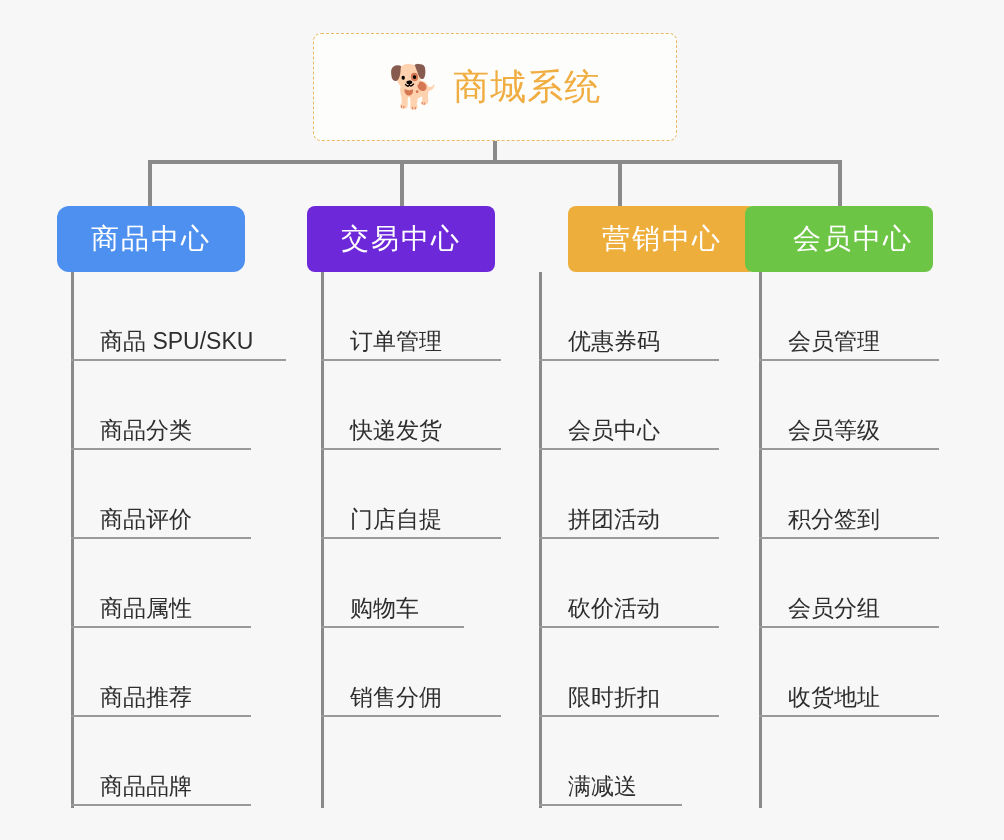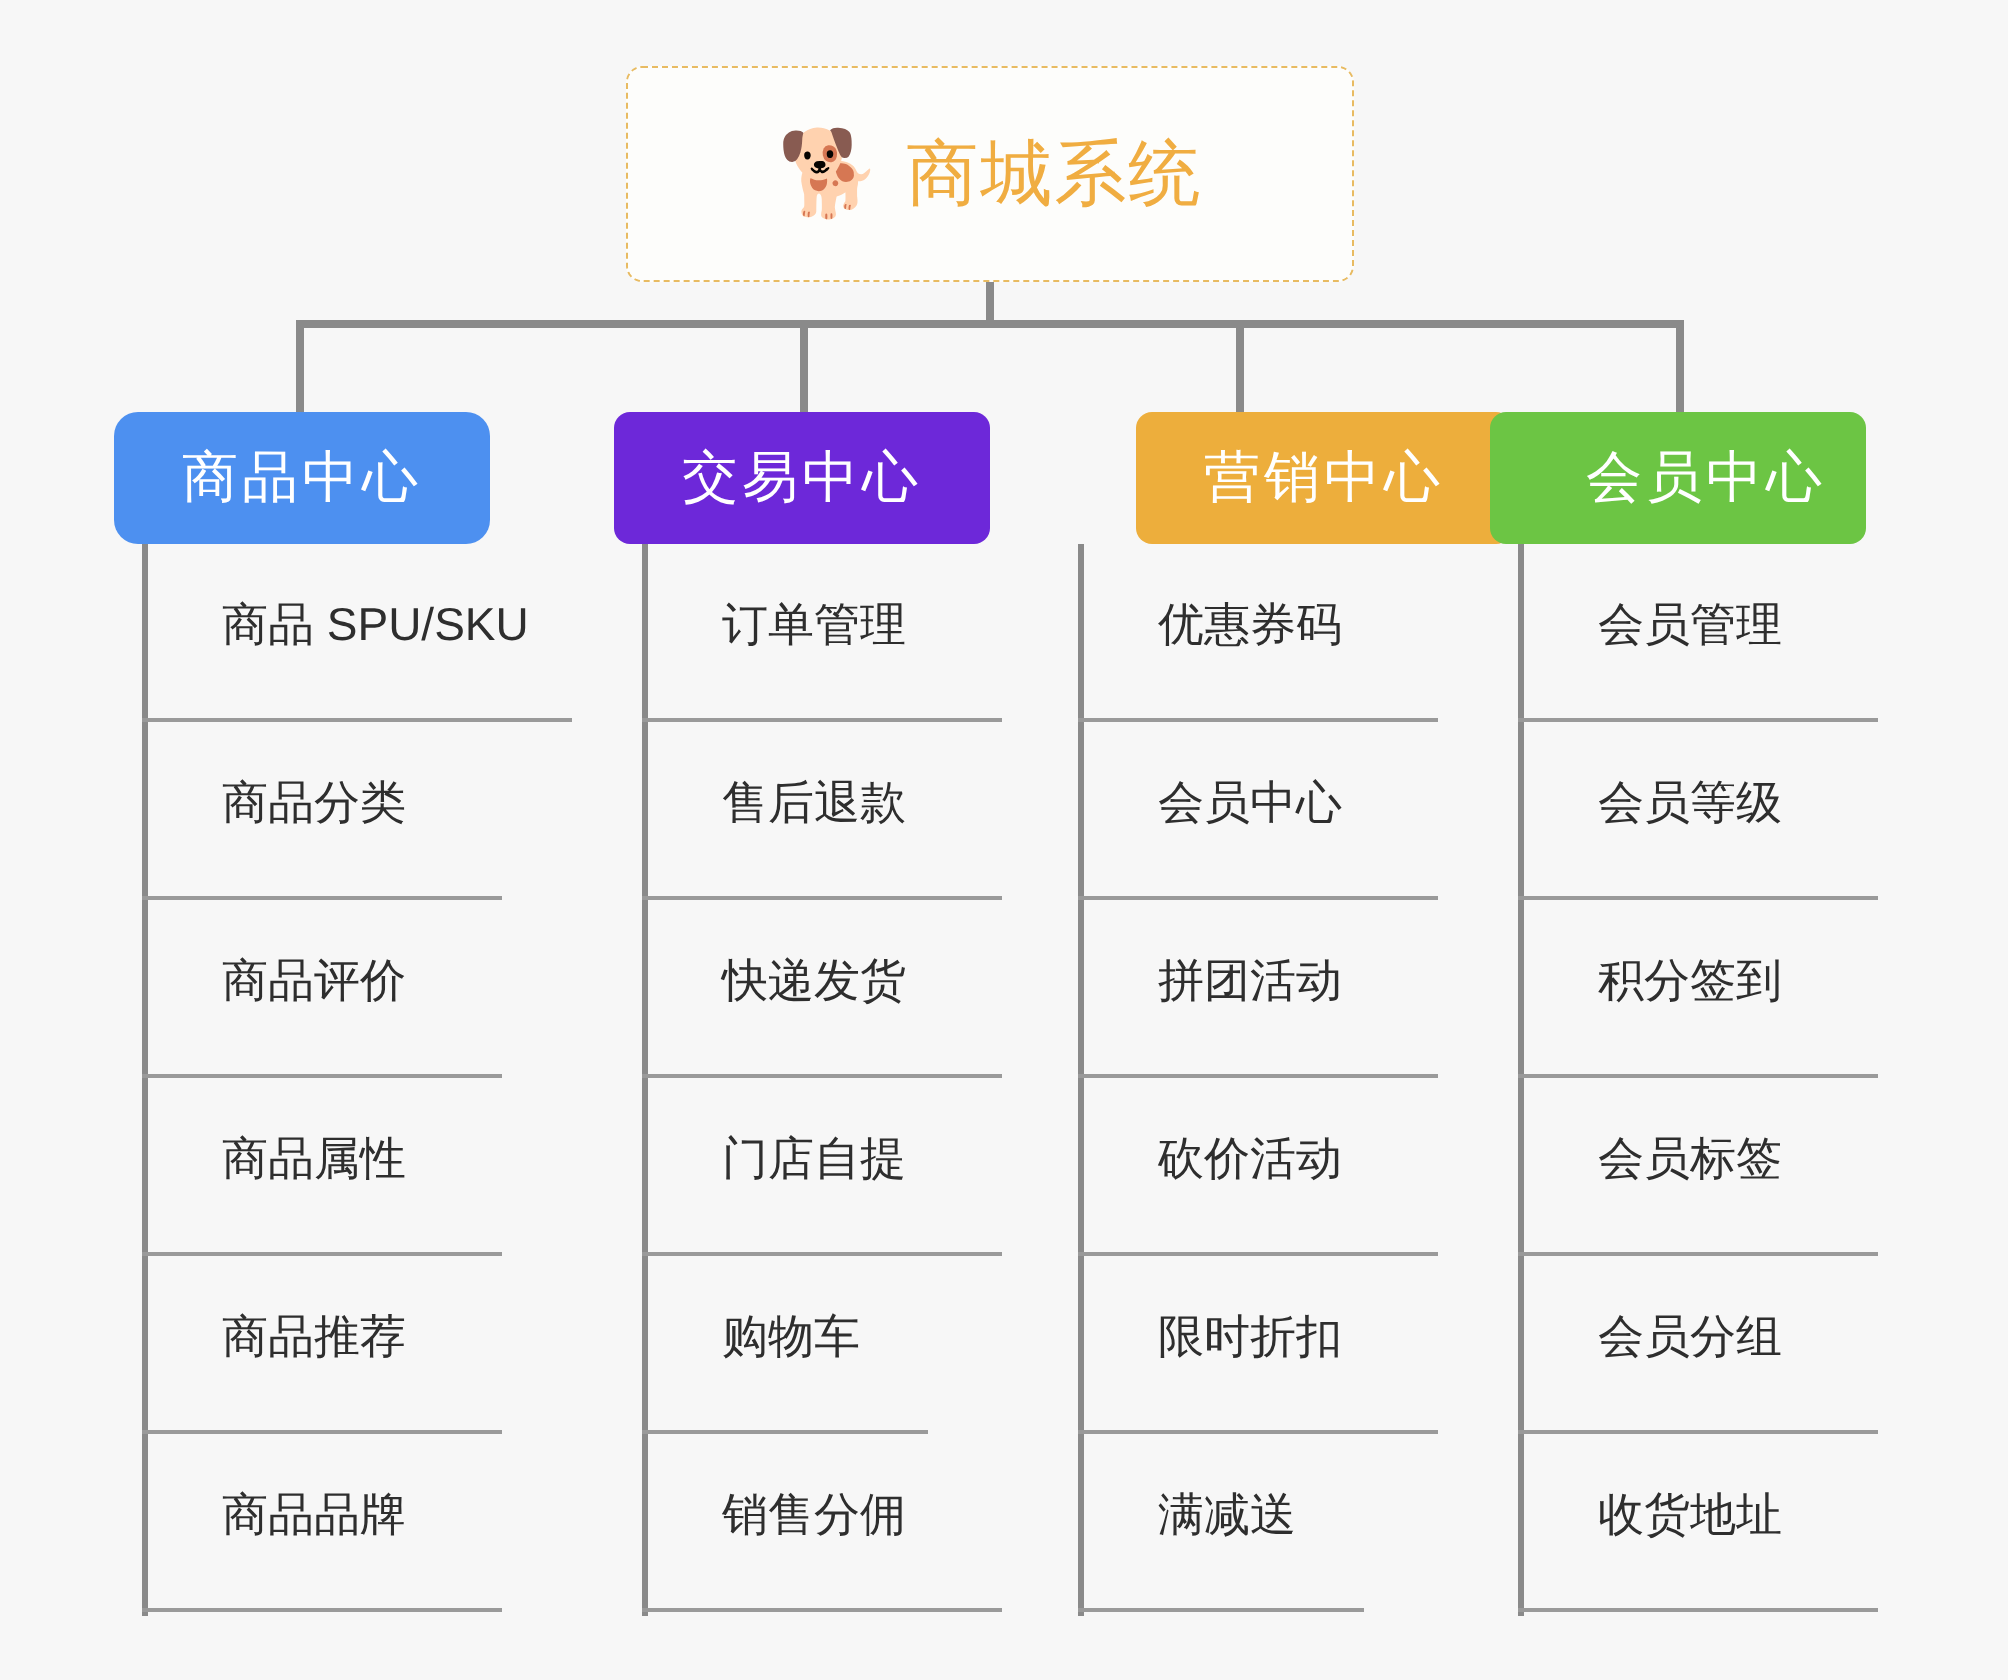--- a/index.html
+++ b/index.html
@@ -123,22 +123,22 @@
     top: 0;
     width: 3px;
     height: 536px;
     background: #8a8a8a;
   }
   .leaf-item {
     position: relative;
     height: 89px;
     box-sizing: border-box;
     display: flex;
-    align-items: center;
-    padding-left: 40px;
+    align-items: flex-end;
+    padding-left: 29px;
   }
   .leaf-text {
     font-size: 23px;
     color: #2e2e2e;
     line-height: 1;
     padding-bottom: 8px;
     white-space: nowrap;
     position: relative;
     z-index: 2;
   }
@@ -211,24 +211,20 @@
         <div class="leaf-rule rule-w4"></div>
       </div>
     </div>
   <div class="leaf-col col-2" id="leaf-col-1">
     <div class="leaf-spine"></div>
   <div class="leaf-item">
         <span class="leaf-text">订单管理</span>
         <div class="leaf-rule rule-w4"></div>
       </div>
       <div class="leaf-item">
-        <span class="leaf-text">售后退款</span>
-        <div class="leaf-rule rule-w4"></div>
-      </div>
-      <div class="leaf-item">
         <span class="leaf-text">快递发货</span>
         <div class="leaf-rule rule-w4"></div>
       </div>
       <div class="leaf-item">
         <span class="leaf-text">门店自提</span>
         <div class="leaf-rule rule-w4"></div>
       </div>
       <div class="leaf-item">
         <span class="leaf-text">购物车</span>
         <div class="leaf-rule rule-w3"></div>
@@ -273,24 +269,20 @@
       </div>
       <div class="leaf-item">
         <span class="leaf-text">会员等级</span>
         <div class="leaf-rule rule-w4"></div>
       </div>
       <div class="leaf-item">
         <span class="leaf-text">积分签到</span>
         <div class="leaf-rule rule-w4"></div>
       </div>
       <div class="leaf-item">
-        <span class="leaf-text">会员标签</span>
-        <div class="leaf-rule rule-w4"></div>
-      </div>
-      <div class="leaf-item">
         <span class="leaf-text">会员分组</span>
         <div class="leaf-rule rule-w4"></div>
       </div>
       <div class="leaf-item">
         <span class="leaf-text">收货地址</span>
         <div class="leaf-rule rule-w4"></div>
       </div>
     </div>
 
 </div>

